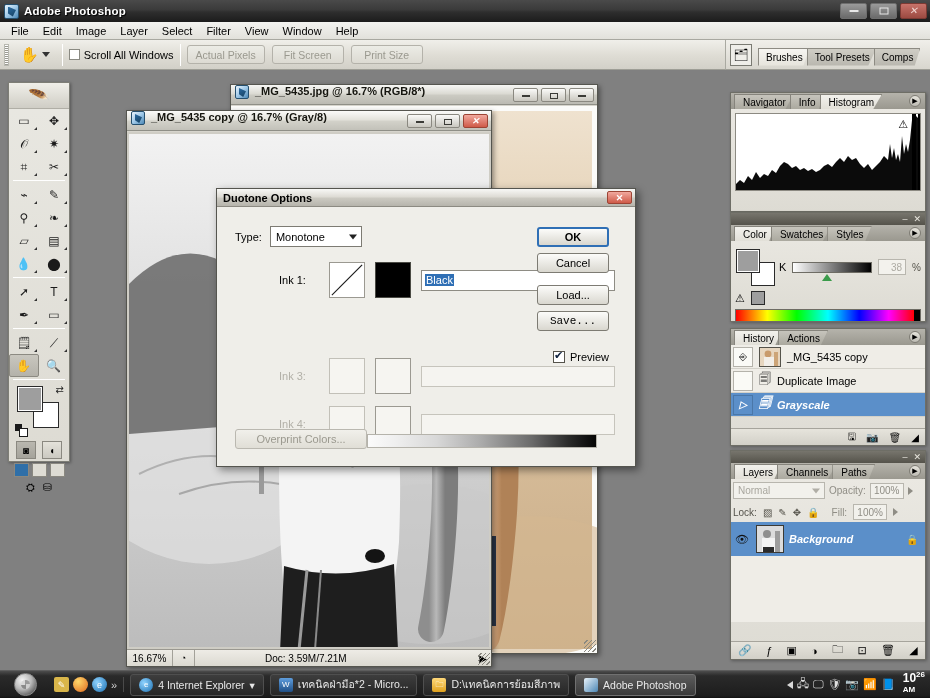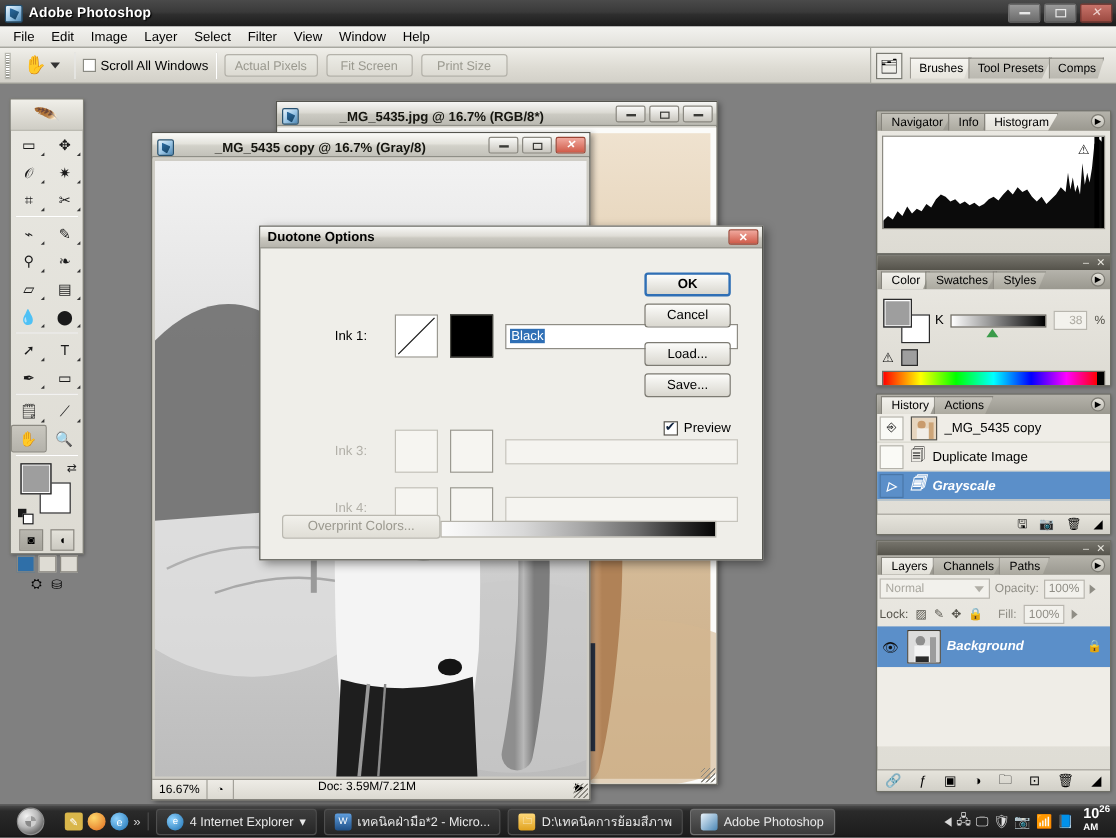--- a/index.html
+++ b/index.html
@@ -108,39 +108,39 @@
     display:flex;align-items:center;justify-content:center;font-size:10px;}
   .mode-b.sel{background:linear-gradient(180deg,#b9b7af,#a5a39b);}
   .scr-row{display:flex;justify-content:center;gap:3px;margin-top:4px;}
   .scr-b{width:15px;height:14px;border:1px solid #8a8880;background:#dedcd4;}
   .scr-b.sel{background:#2f6fa8;}
   .jump-row{display:flex;justify-content:center;gap:8px;margin-top:4px;font-size:11px;}
 
   
   .docwin{position:absolute;background:#d6d4cc;border:1px solid #55554f;
     box-shadow:2px 2px 5px rgba(0,0,0,.4);}
-  .doc-tb{height:20px;display:flex;align-items:flex-end;padding-left:4px;
+  .doc-tb{height:20px;display:flex;align-items:flex-start;padding-left:4px;
     background:linear-gradient(180deg,#f6f6f4 0%,#dcdbd4 45%,#cbcac2 55%,#bbbab2 100%);
-    border-bottom:1px solid #8f8f87;gap:28px;}
+    border-bottom:1px solid #8f8f87;}
   .doc-tb.active{background:linear-gradient(180deg,#fbfbf9 0%,#e4e3dc 45%,#d2d1c9 55%,#c2c1b9 100%);}
   .doc-ic{width:14px;height:14px;border-radius:2px;flex:none;
     background:linear-gradient(135deg,#e9f3fb,#9fc9e8 50%,#4b86b4);border:1px solid #25506f;position:relative;}
   .doc-ic:after{content:"";position:absolute;left:3px;top:2px;width:7px;height:9px;
     background:linear-gradient(150deg,#2b6ca3,#16405f);clip-path:polygon(0 0,100% 35%,60% 100%,0 70%);}
   .doc-ttl{font-size:11px;font-weight:bold;margin-left:6px;color:#15150f;}
   .doc-btns{position:absolute;right:3px;top:3px;display:flex;gap:3px;}
   .dbtn{width:25px;height:14px;border:1px solid #8a8880;border-radius:2px;
     background:linear-gradient(180deg,#fafaf8,#c9c7bf);position:relative;}
   .dbtn i{position:absolute;left:50%;top:55%;transform:translate(-50%,-50%);width:8px;height:2px;background:#3b3b37;}
   .dbtn.mx i{height:6px;width:8px;background:none;border:1.5px solid #3b3b37;}
   .dbtn.cl{background:linear-gradient(180deg,#f1a99e,#cf5a48);border-color:#9c4434;}
   .dbtn.cl i{background:none;border:none;color:#fff;font-size:9px;font-weight:bold;line-height:9px;width:auto;height:auto;top:50%;}
 
   .doc-canvaswrap{position:absolute;left:0;right:0;background:#d6d4cc;}
-  .doc-status{position:absolute;left:0;bottom:0;height:17px;width:100%;display:flex;
+  .doc-status{position:absolute;left:0;bottom:0;height:17px;width:100%;display:flex;align-items:center;
     background:linear-gradient(180deg,#eeece6,#dbd9d1);border-top:1px solid #9a9890;font-size:10px;}
   .ds-zoom{width:46px;text-align:center;border-right:1px solid #a3a199;height:100%;display:flex;align-items:center;justify-content:center;}
   .ds-ic{width:22px;text-align:center;border-right:1px solid #a3a199;height:100%;display:flex;align-items:center;justify-content:center;font-size:9px;}
   .ds-doc{flex:1;padding-left:70px;}
   .ds-arrow{width:16px;text-align:center;}
   .resize-grip{position:absolute;right:1px;bottom:1px;width:12px;height:12px;
     background:repeating-linear-gradient(135deg,transparent 0 2px,#8a8880 2px 3px);}
 
   
   .photo{position:absolute;inset:0;overflow:hidden;}
@@ -515,20 +515,27 @@
   </div>
 
   <div class="dlg">
     <div class="dlg-tb">
       <span class="dlg-ttl">Duotone Options</span>
       <div class="dlg-x">✕</div>
     </div>
 
     <div class="dlg-body">
 
+      <div class="row-type">
+        <span class="lbl">Type:</span>
+        <div class="sel-box">
+          <span>Monotone</span>
+          <span class="arw"></span>
+        </div>
+      </div>
 
       <div class="ink-row" style="top:54px;">
         <span class="ink-lbl">Ink 1:</span>
         <div class="curve-box">
           <svg class="curve-line" viewBox="0 0 36 36">
             <line x1="2" y1="34" x2="34" y2="2" stroke="#1a1a1a" stroke-width="1.2"></line>
           </svg>
         </div>
         <div class="color-box filled"></div>
         <div class="ink-field">
@@ -551,21 +558,21 @@
         <div class="curve-box dim"></div>
         <div class="color-box"></div>
         <div class="ink-field dim">
           <span></span>
         </div>
       </div>
 
       <div class="btn def" style="right:26px;top:19px;font-weight:bold;">OK</div>
       <div class="btn" style="right:26px;top:45px;">Cancel</div>
       <div class="btn" style="right:26px;top:77px;">Load...</div>
-      <div class="btn" style="right:26px;top:103px;">Save...</div>
+      <div class="btn" style="right:26px;top:103px;font-family:Liberation Mono, monospace;">Save...</div>
 
       <div class="prev-wrap">
         <span class="chk-on"></span>
         <span>Preview</span>
       </div>
 
       <div class="overp">Overprint Colors...</div>
       <div class="grad-bar"></div>
     </div>
   </div>

